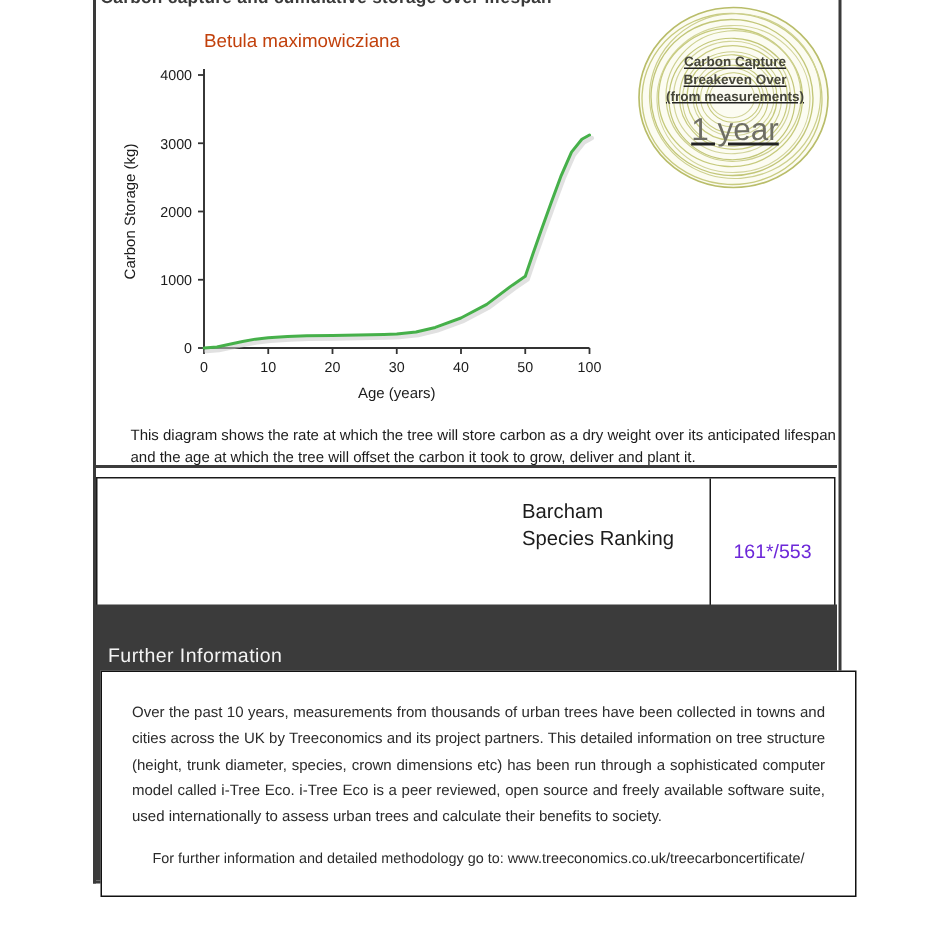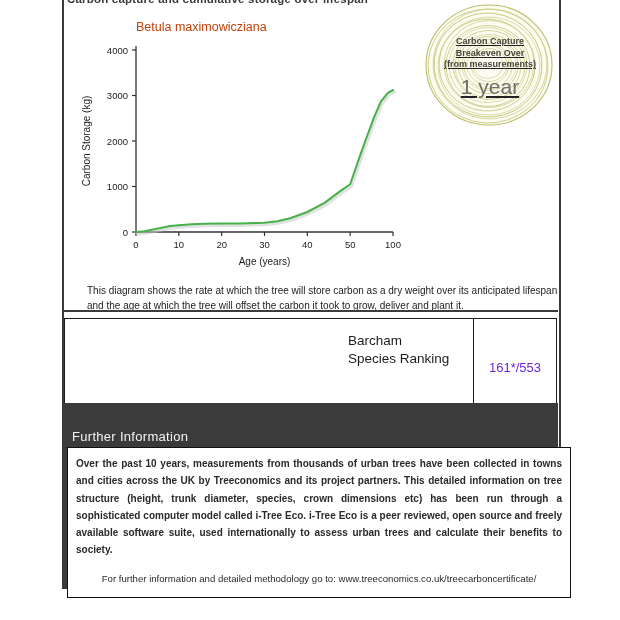--- a/index.html
+++ b/index.html
@@ -46,21 +46,21 @@
     width:82px;border-left:1.5px solid #1a1a1a;display:flex;align-items:center;
     justify-content:center;font-size:13px;color:#6d28d9;
   }
   
   .fi-section{left:64px;top:403px;width:494px;height:184px;background:#3b3b3b;box-sizing:border-box;}
   .fi-header{position:absolute;left:8px;top:1px;font-size:13px;color:#f4f4f4;letter-spacing:.3px;margin-top:25px;}
   .fi-box{
     position:absolute;left:3px;top:44px;width:486px;height:135px;background:#ffffff;
     border:1.5px solid #111;padding:7px 8px;box-sizing:content-box;
   }
-  .fi-paragraph{font-size:10px;line-height:17.3px;color:#2a2a2a;text-align:justify;margin:0;font-weight:bold;}
+  .fi-paragraph{font-size:10px;line-height:17.3px;color:#2a2a2a;text-align:justify;margin:12px;}
   .fi-link{font-size:9.6px;color:#2a2a2a;margin:14px 0 0 0;text-align:center;}
 </style>
 </head>
 <body>
 
 <div class="abs doc-border" style="left:61.5px;top:0;width:2.5px;height:589px;"></div>
 <div class="abs doc-border" style="left:558.5px;top:0;width:2.5px;height:589px;"></div>
 <div class="abs doc-border" style="left:61.5px;top:586.5px;width:499.5px;height:2.5px;"></div>
 
 <div class="abs page-title">Carbon capture and cumulative storage over lifespan</div>

